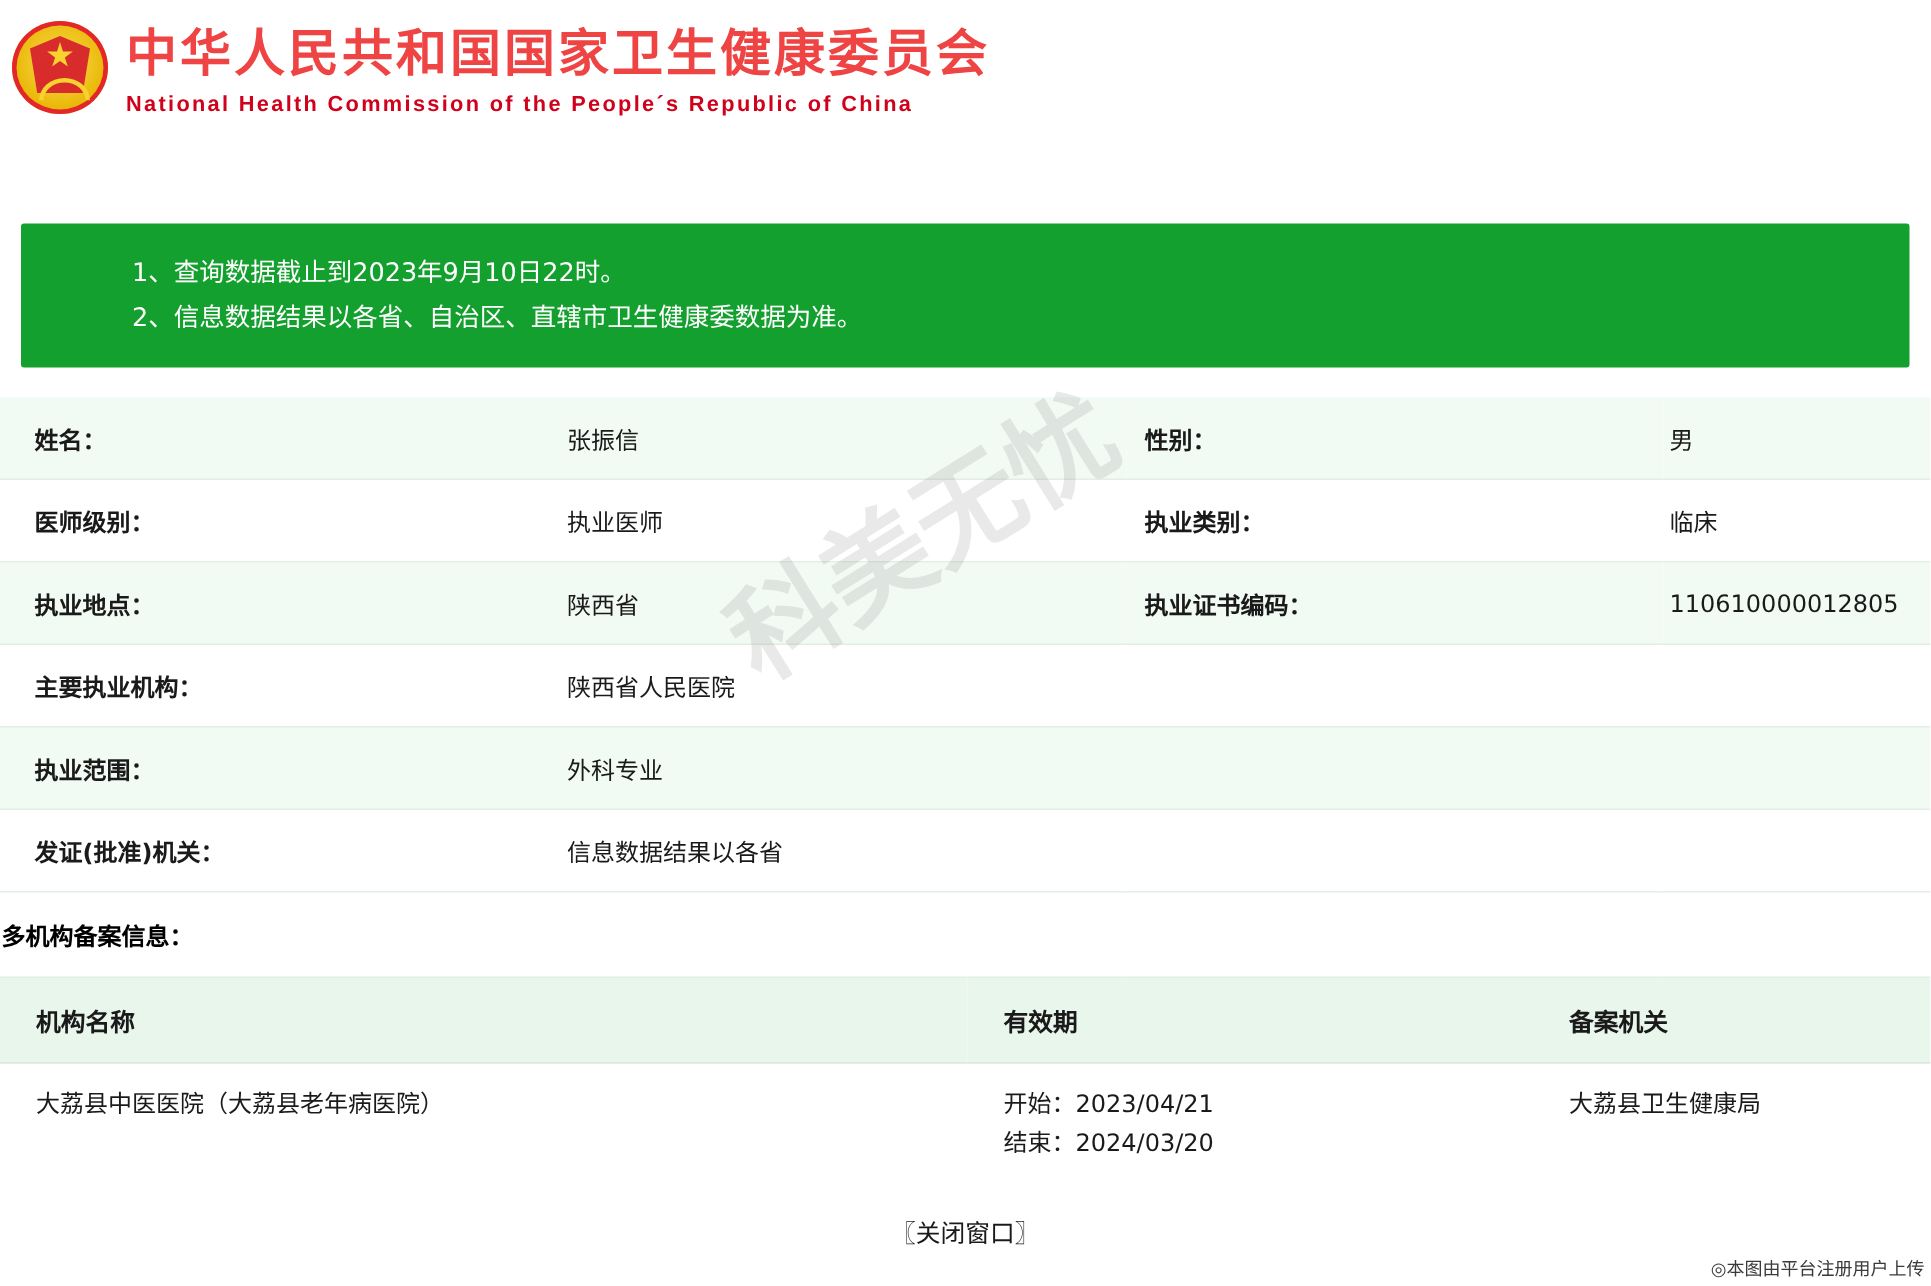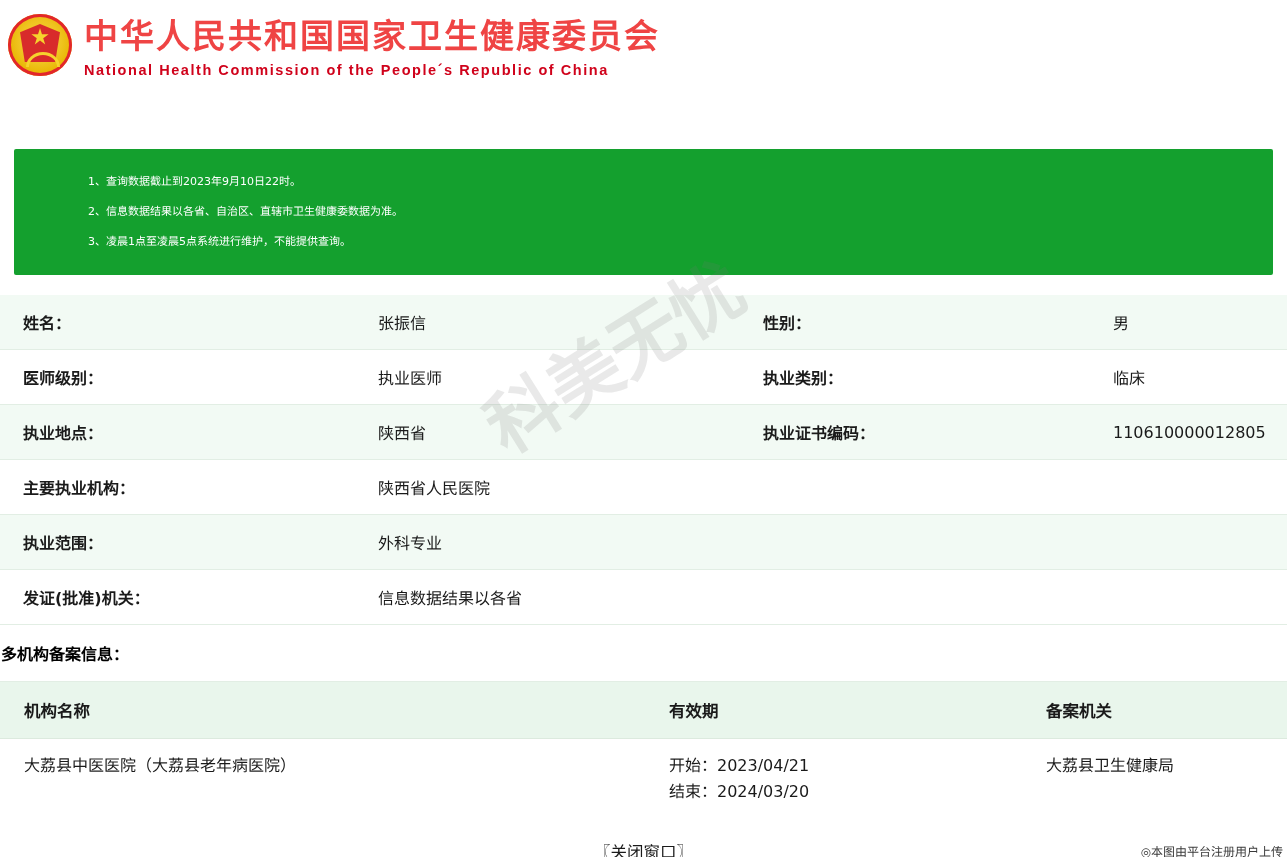--- a/index.html
+++ b/index.html
@@ -91,21 +91,21 @@
 
   
   .notice {
     margin: 58px 14px 0 14px;
     background: #14a02e;
     color: #ffffff;
     padding: 18px 0 18px 0;
     border-radius: 2px;
   }
   .notice-line {
-    font-size: 11px;
+    font-size: 17px;
     line-height: 30px;
     padding-left: 74px;
     white-space: nowrap;
     font-family: "DejaVu Sans", "Liberation Sans", sans-serif;
   }
 
   
   .info-table {
     width: 100%;
     border-collapse: collapse;
@@ -236,21 +236,20 @@
   </div>
   <div class="header-texts">
     <div class="header-cn">中华人民共和国国家卫生健康委员会</div>
     <div class="header-en">National Health Commission of the People´s Republic of China</div>
   </div>
 </div>
 
 <div class="notice">
   <div class="notice-line">1、查询数据截止到2023年9月10日22时。</div>
   <div class="notice-line">2、信息数据结果以各省、自治区、直辖市卫生健康委数据为准。</div>
-  <div class="notice-line">3、凌晨1点至凌晨5点系统进行维护，不能提供查询。</div>
 </div>
 
 <div class="watermark">科美无忧</div>
 
 <table class="info-table">
   <tbody>
     <tr class="row-alt">
       <td class="lbl">姓名：</td>
       <td class="val">张振信</td>
       <td class="lbl2">性别：</td>

